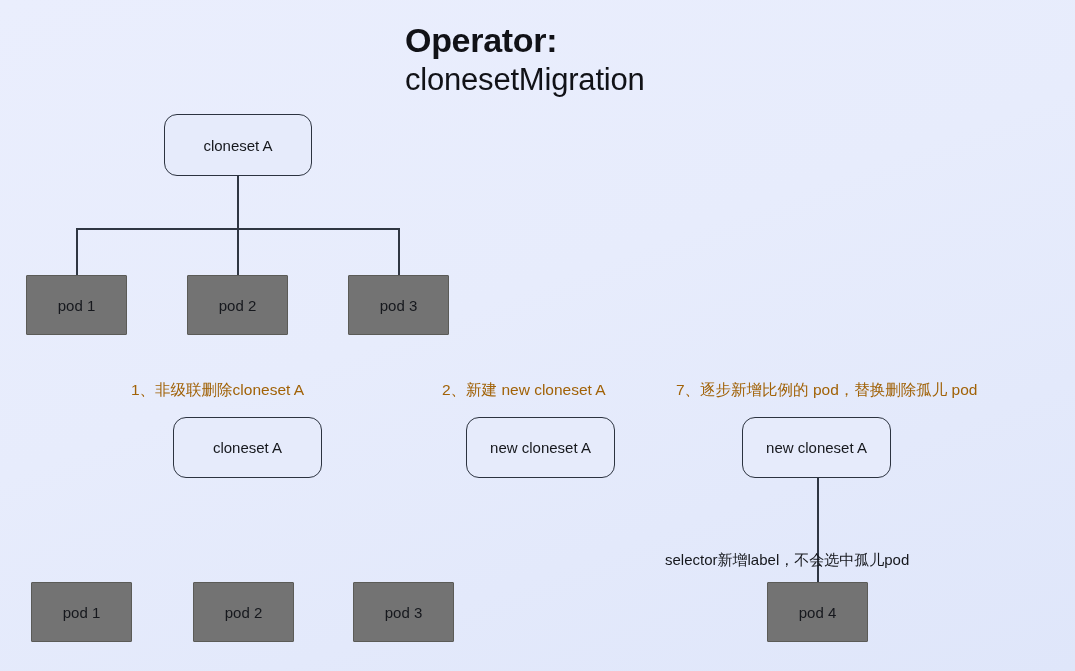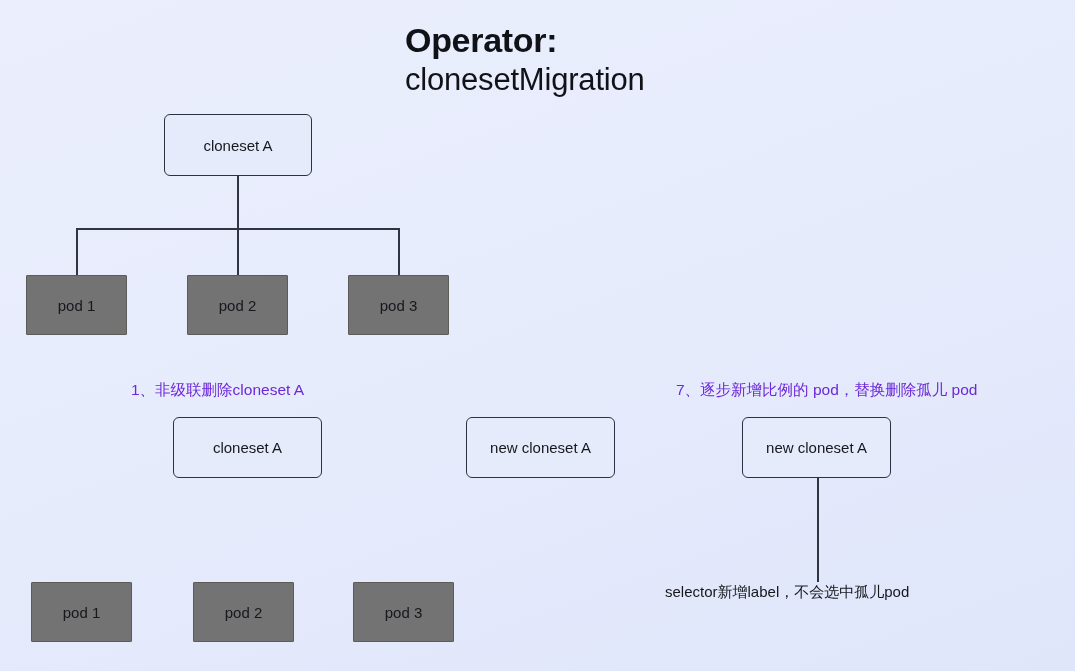--- a/index.html
+++ b/index.html
@@ -46,50 +46,49 @@
     box-sizing: border-box;
     display: flex;
     align-items: center;
     justify-content: center;
     font-size: 15px;
     color: #16181d;
     white-space: nowrap;
   }
   .node.rounded {
     border: 1.6px solid #2c3340;
-    border-radius: 6px;
+    border-radius: 13px;
     background: #e6ebfb;
   }
   .node.pod {
     border: 1.6px solid #5b5b57;
     border-radius: 1px;
     background: #737373;
   }
 
   
   .line {
     position: absolute;
     background: #2f3642;
   }
   .line.v { width: 1.7px; }
   .line.h { height: 1.7px; }
 
   
   .caption {
     position: absolute;
     font-size: 15.5px;
-    color: #6d28d9;
+    color: #a16207;
     white-space: nowrap;
   }
   .annotation {
     position: absolute;
     font-size: 15px;
     color: #15171c;
     white-space: nowrap;
-    margin-top: 32px;
   }
 </style>
 </head>
 <body>
 
 <div id="canvas">
 
   <div class="title-block">
     <div class="title-line1">Operator:</div>
     <div class="title-line2">clonesetMigration</div>
@@ -111,20 +110,21 @@
     <span>pod 1</span>
   </div>
   <div class="node pod" style="left:187px; top:275px; width:101px; height:60px;">
     <span>pod 2</span>
   </div>
   <div class="node pod" style="left:348px; top:275px; width:101px; height:60px;">
     <span>pod 3</span>
   </div>
 
   <div class="caption" style="left:131px; top:380px;">1、非级联删除cloneset A</div>
+  <div class="caption" style="left:442px; top:380px;">2、新建 new cloneset A</div>
   <div class="caption" style="left:676px; top:380px;">7、逐步新增比例的 pod，替换删除孤儿 pod</div>
 
   <div class="node rounded" style="left:173px; top:417px; width:149px; height:61px;">
     <span>cloneset A</span>
   </div>
   <div class="node rounded" style="left:466px; top:417px; width:149px; height:61px;">
     <span>new cloneset A</span>
   </div>
   <div class="node rounded" style="left:742px; top:417px; width:149px; height:61px;">
     <span>new cloneset A</span>
@@ -135,14 +135,17 @@
 
   <div class="node pod" style="left:31px; top:582px; width:101px; height:60px;">
     <span>pod 1</span>
   </div>
   <div class="node pod" style="left:193px; top:582px; width:101px; height:60px;">
     <span>pod 2</span>
   </div>
   <div class="node pod" style="left:353px; top:582px; width:101px; height:60px;">
     <span>pod 3</span>
   </div>
+  <div class="node pod" style="left:767px; top:582px; width:101px; height:60px;">
+    <span>pod 4</span>
+  </div>
 
 </div>
 
 </body></html>

